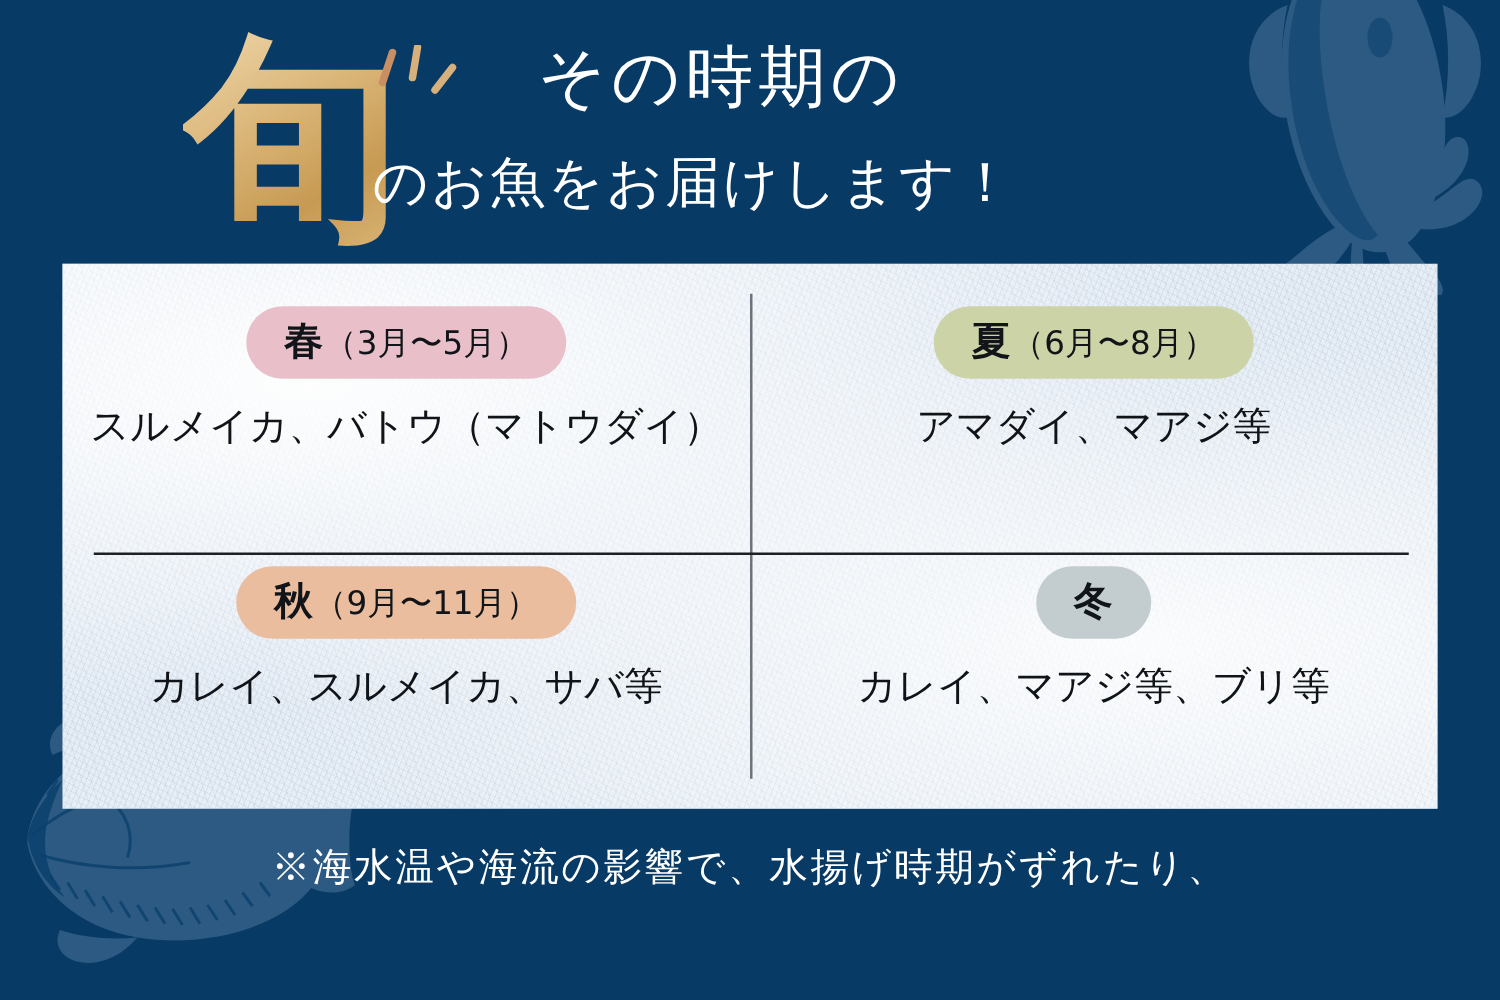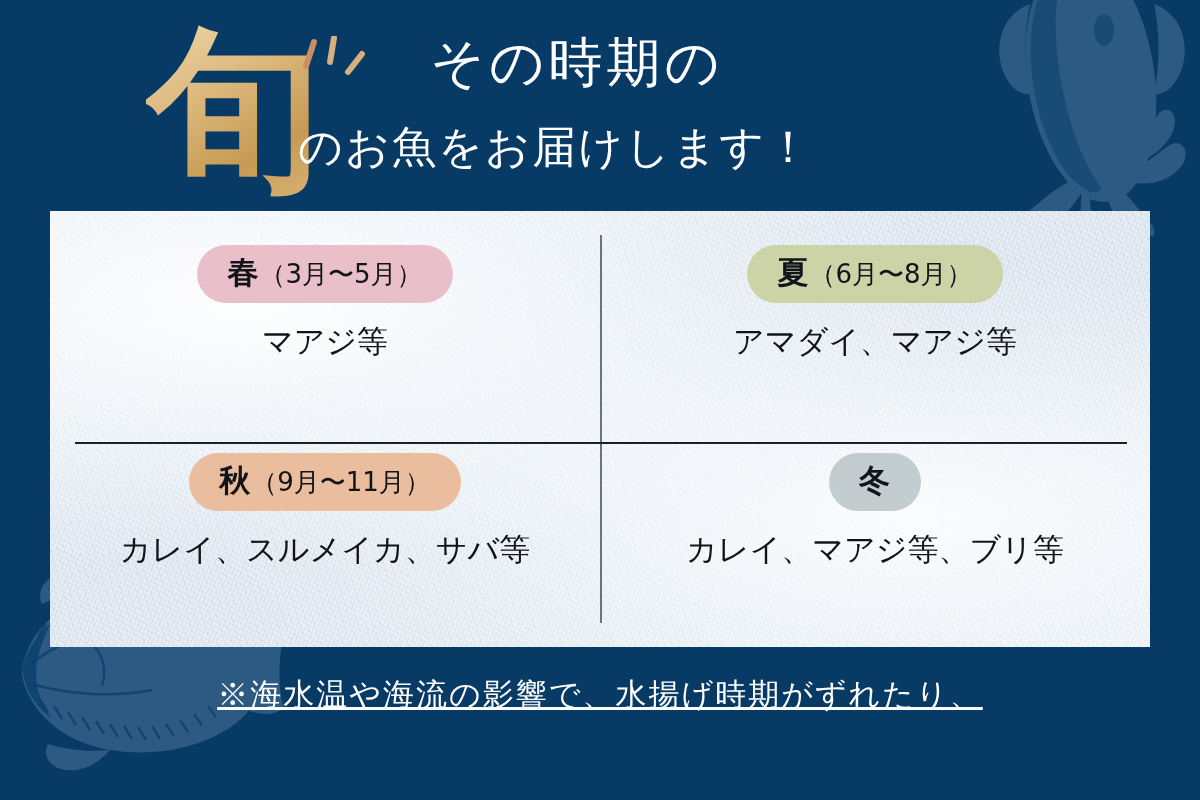--- a/index.html
+++ b/index.html
@@ -157,21 +157,20 @@
   #footnote {
     position:absolute;
     left:0; top:668px;
     width:1200px;
     text-align:center;
     color:#ffffff;
     font-size:31px;
     line-height:52px;
     letter-spacing:2px;
     font-family:"DejaVu Serif", serif;
-    text-decoration:underline;
   }
   .footnote-line { display:block; }
 </style>
 </head>
 <body>
 
 <div id="stage">
 
   <svg class="silhouette" id="squid-illustration" viewBox="0 0 210 250">
     <g fill="#7fa4c4">
@@ -252,21 +251,21 @@
 
     <div id="divider-vertical"></div>
     <div id="divider-horizontal"></div>
 
     <div class="season-cell" id="season-cell-spring">
       <div class="season-badge" id="badge-spring">
         <span class="season-badge-name">春</span>
         <span class="season-badge-months">（3月〜5月）</span>
       </div>
       <div class="season-fish">
-        <div>マアジ等</div>
+        <div>スルメイカ、バトウ（マトウダイ）</div>
       </div>
     </div>
 
     <div class="season-cell" id="season-cell-summer">
       <div class="season-badge" id="badge-summer">
         <span class="season-badge-name">夏</span>
         <span class="season-badge-months">（6月〜8月）</span>
       </div>
       <div class="season-fish">
         <div>アマダイ、マアジ等</div>

